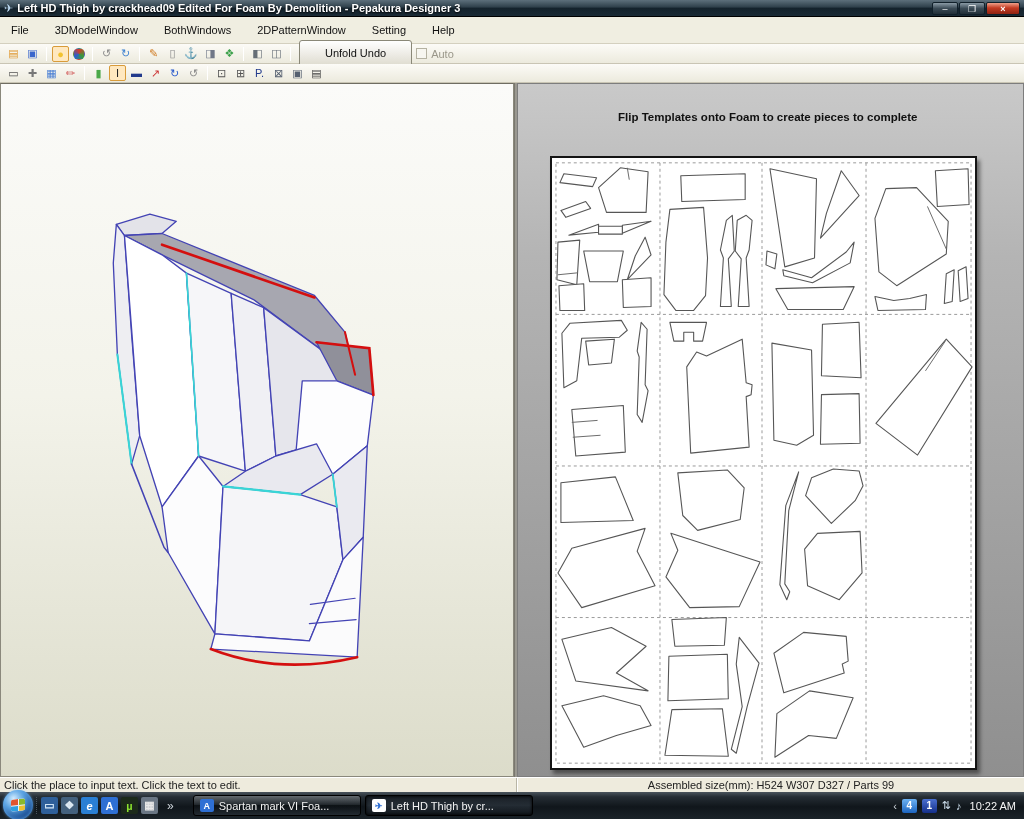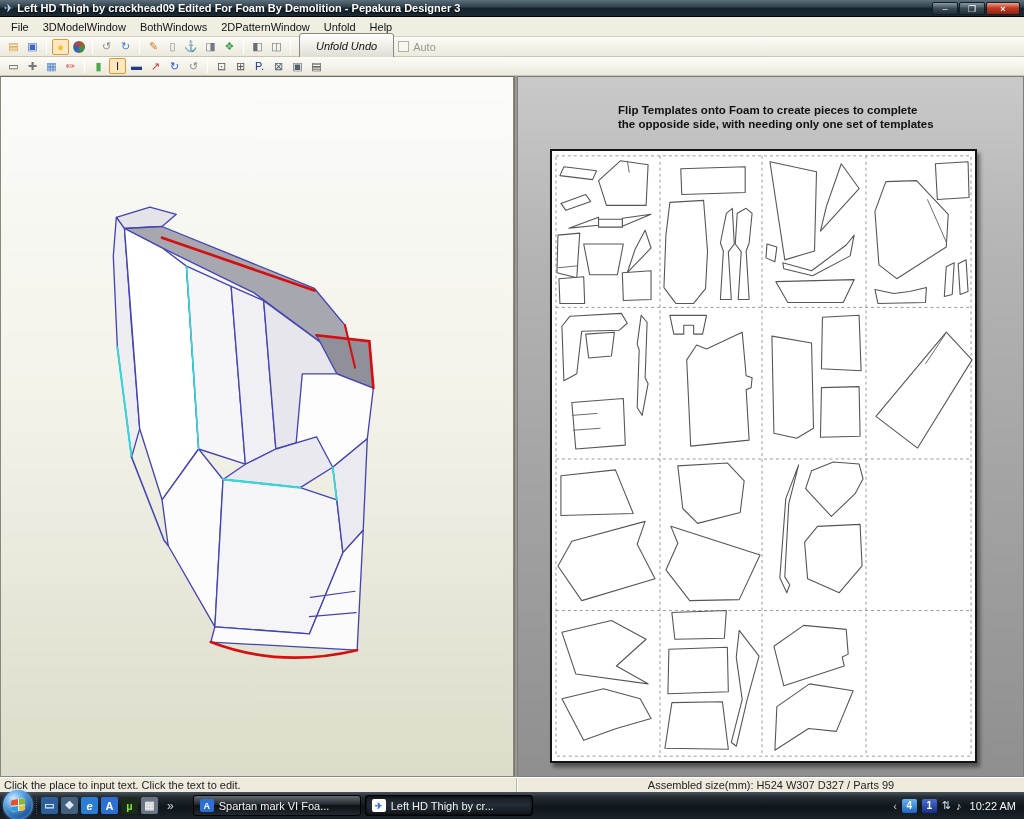--- a/index.html
+++ b/index.html
@@ -10,34 +10,34 @@
   .titlebar { height:17px; background:linear-gradient(#5d6f7b 0%, #2e3f4a 45%, #14222c 50%, #1a2a35 100%);
     display:flex; align-items:center; padding:0 4px; color:#fff; font-size:11px; border-bottom:1px solid #000; }
   .title-icon { color:#bcd8f0; font-size:11px; margin-right:4px; }
   .title-text { flex:1; white-space:nowrap; overflow:hidden; text-shadow:0 1px 2px #000;font-weight:bold; }
   .winbtns { display:flex; gap:1px; }
   .winbtn { width:26px; height:13px; font-size:9px; line-height:12px; text-align:center; color:#fff;
     background:linear-gradient(#8a9aa5,#3a4a55 50%,#222f38); border:1px solid #11202a; border-radius:2px; cursor:default; }
   .winbtn.close { width:34px; background:linear-gradient(#f0a08a,#c33b22 45%,#8f2212); font-weight:bold; }
 
   
-  .menubar { height:20px; background:#f0eee1; display:flex; align-items:center; font-size:11px; color:#111;
-    border-bottom:1px solid #d4d0bf; padding-left:4px; }
+  .menubar { height:27px; background:#f0eee1; display:flex; align-items:center; font-size:11px; color:#111;
+    border-bottom:1px solid #d4d0bf; padding-left:4px;gap:12px; }
   .menu-item { padding:1px 7px; }
 
   
   .toolbar { background:linear-gradient(#fcfbf7,#eceadd); border-bottom:1px solid #c9c5b4; display:flex; align-items:center; padding-left:4px; }
   .tb1 { height:20px; } .tb2 { height:19px; }
   .tbi { width:17px; height:16px; display:inline-flex; align-items:center; justify-content:center;
     font-size:11px; margin:0 1px; border:1px solid transparent; border-radius:2px; }
   .tbi.active { border-color:#d89b3a; background:#ffe8c0; }
   .tbsep { width:1px; height:14px; background:#b9b5a4; border-right:1px solid #fff; margin:0 4px; }
   .ico-texture-sphere { background:conic-gradient(#d33b2b, #3a9a3a 120deg, #2a5fd0 240deg, #d33b2b); border-radius:50%; width:12px; height:12px; color:transparent !important; margin:0 3px; }
-  .btn { font-size:11px; color:#111; padding:0 16px; height:28px; line-height:15px; border:1px solid #8a8878;
-    border-radius:3px; background:linear-gradient(#ffffff,#dcd9cc); margin:0 4px;font-style:italic; }
+  .btn { font-size:11px; color:#111; padding:0 25px; height:28px; line-height:15px; border:1px solid #8a8878;
+    border-radius:3px; background:linear-gradient(#ffffff,#dcd9cc); margin:0 4px; }
   .chk { display:inline-flex; align-items:center; gap:4px; color:#9a978a; font-size:11px; }
   .chkbox { width:11px; height:11px; border:1px solid #b5b2a2; background:#f7f6f0; display:inline-block; }
 
   
   .main { flex:1; display:flex; min-height:0; }
   .pane3d { width:514px; position:relative; border:1px solid #8a887c; border-top-color:#6f6d62;
     background:linear-gradient(#fbfbf9 0%, #f3f3ea 45%, #dcdcca 100%); }
   .splitter { width:3px; background:#9a9890; border-left:1px solid #7a786e; }
   .pane2d { flex:1; position:relative; border:1px solid #7d7d7d;
     background:linear-gradient(#c9c9c9 0%, #b4b4b4 25%, #8f8f8f 100%); }
@@ -99,21 +99,21 @@
       <span class="winbtn">❐</span>
       <span class="winbtn close">×</span>
     </span>
   </div>
 
   <div class="menubar">
     <span class="menu-item">File</span>
     <span class="menu-item">3DModelWindow</span>
     <span class="menu-item">BothWindows</span>
     <span class="menu-item">2DPatternWindow</span>
-    <span class="menu-item">Unfold</span>
+    <span class="menu-item">Setting</span>
     <span class="menu-item">Help</span>
   </div>
 
   <div class="toolbar tb1">
     <span id="tb-main-icons" style="display:flex;align-items:center;">
         <span class="tbi ico-open-file" style="color: rgb(224, 154, 53);">▤</span>
         <span class="tbi ico-save-file" style="color: rgb(58, 102, 204);">▣</span>
         <span class="tbsep"></span>
         <span class="tbi active ico-toggle-light" style="color: rgb(242, 194, 48);">●</span>
         <span class="tbi ico-texture-sphere" style="color: rgb(204, 51, 51);">●</span>
@@ -191,21 +191,20 @@
           <path d="M205,415 L251,411" fill="none" stroke="#4343b4" stroke-width="1.2" stroke-linecap="round"></path>
           <path d="M30,258 L62,340 L66,345" fill="none" stroke="#4343b4" stroke-width="1.5" stroke-linecap="round"></path>
         </svg>
     </div>
 
     <div class="splitter"></div>
 
     <div class="pane2d">
       <div class="instr">
         <div>Flip Templates onto Foam to create pieces to complete</div>
-        <div>the opposide side, with needing only one set of templates</div>
       </div>
       <div class="page">
         <svg id="page-svg" viewBox="0 0 427 614">
             <rect x="4" y="4" width="419" height="606" stroke="#9a9a9a" stroke-width="1" stroke-dasharray="3,3" fill="none"></rect>
             <line x1="109" y1="4" x2="109" y2="610" stroke="#9a9a9a" stroke-width="1" stroke-dasharray="3,3" fill="none"></line>
             <line x1="212" y1="4" x2="212" y2="610" stroke="#9a9a9a" stroke-width="1" stroke-dasharray="3,3" fill="none"></line>
             <line x1="317" y1="4" x2="317" y2="610" stroke="#9a9a9a" stroke-width="1" stroke-dasharray="3,3" fill="none"></line>
             <line x1="4" y1="157" x2="423" y2="157" stroke="#9a9a9a" stroke-width="1" stroke-dasharray="3,3" fill="none"></line>
             <line x1="4" y1="310" x2="423" y2="310" stroke="#9a9a9a" stroke-width="1" stroke-dasharray="3,3" fill="none"></line>
             <line x1="4" y1="463" x2="423" y2="463" stroke="#9a9a9a" stroke-width="1" stroke-dasharray="3,3" fill="none"></line>

